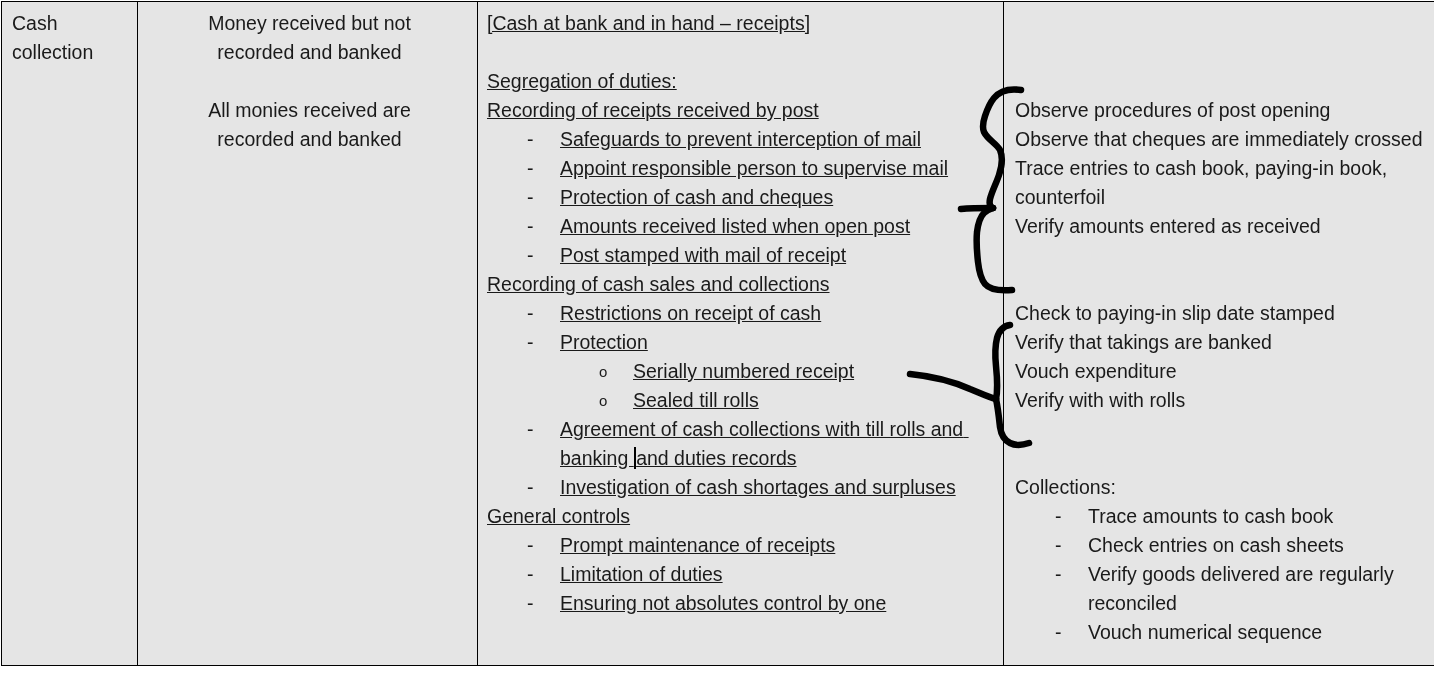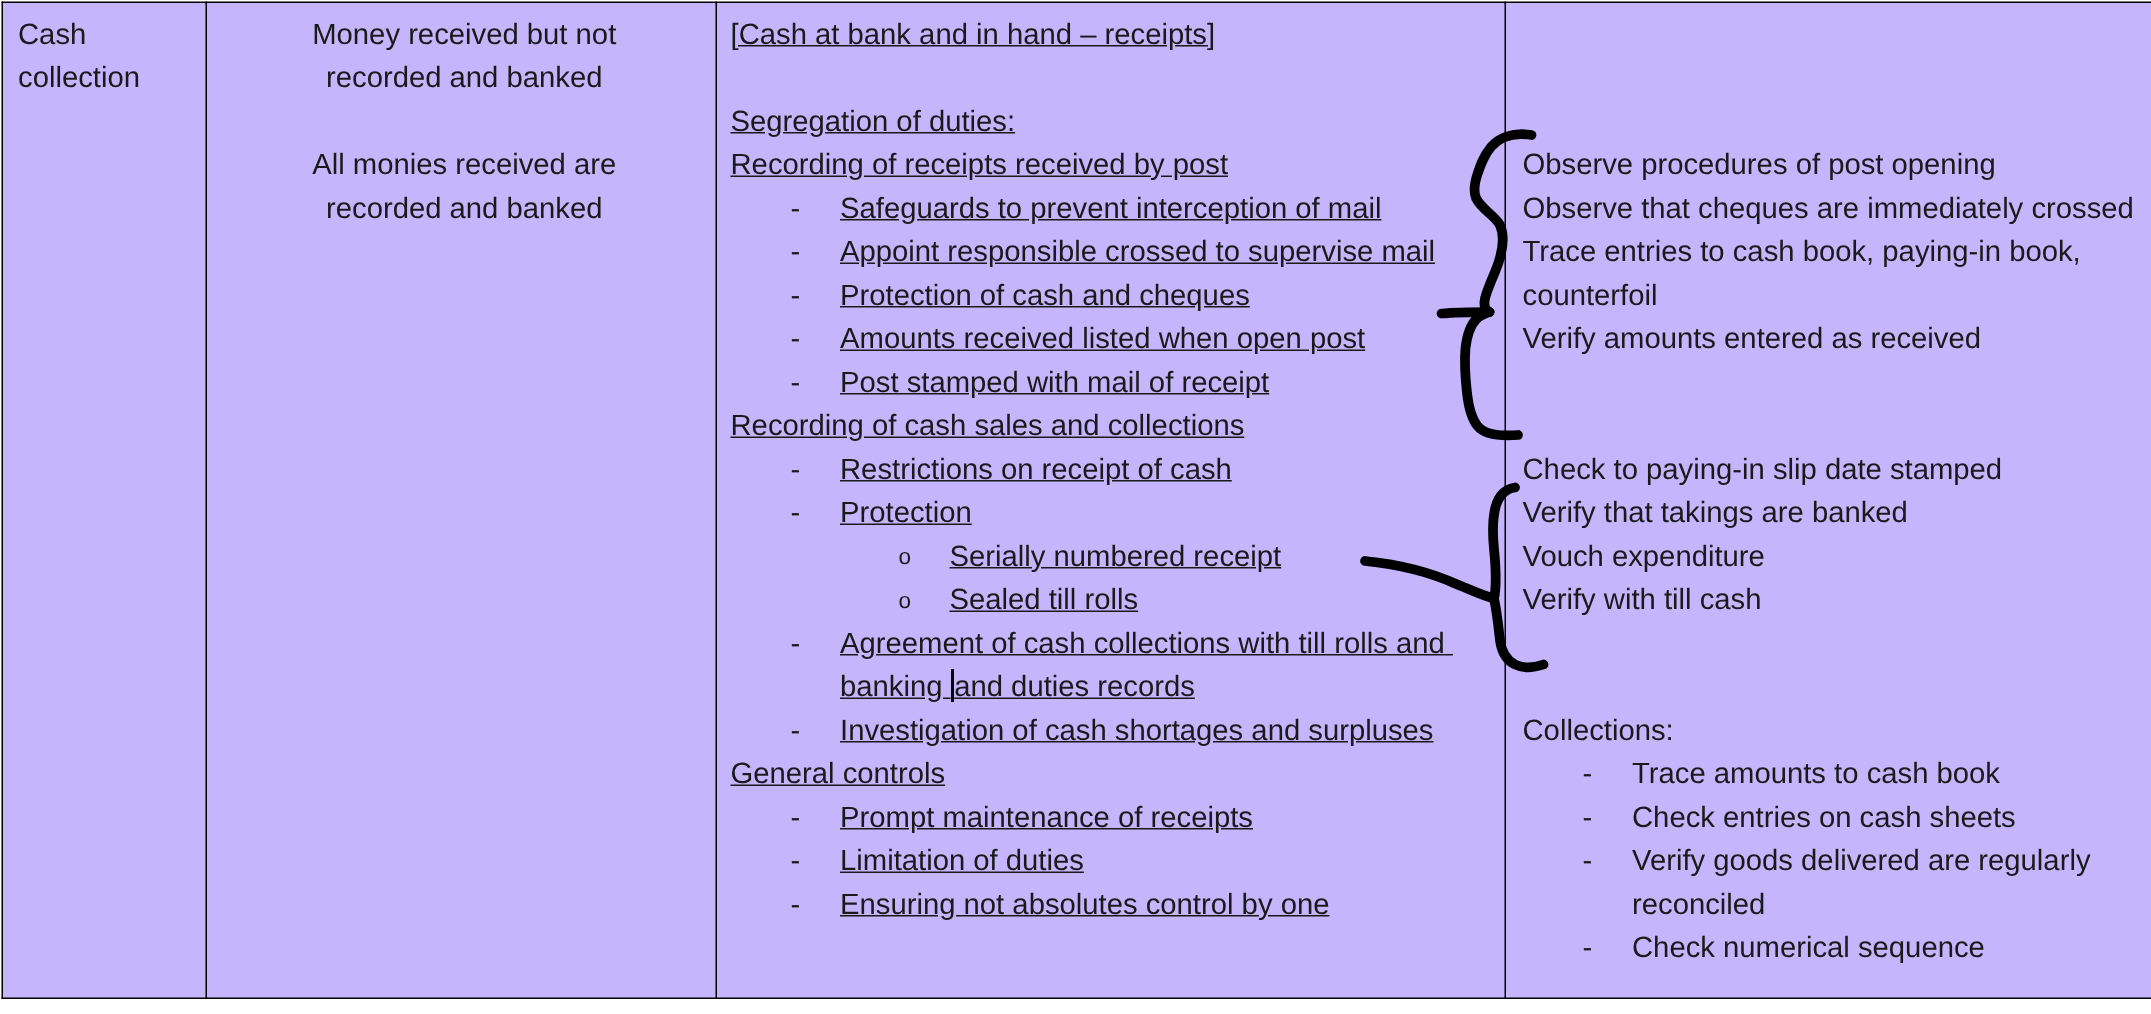--- a/index.html
+++ b/index.html
@@ -25,21 +25,21 @@
     top: 1px;
     width: 1431px;
     height: 665px;
     border-collapse: collapse;
     table-layout: fixed;
   }
   table.controls-table td {
     border: 1.3px solid #000000;
     vertical-align: top;
     padding: 0;
-    background: #c4b5fd;
+    background: #e5e5e5;
   }
   td.col-risk      { width: 135px; }
   td.col-objective { width: 339px; text-align: center; }
   td.col-controls  { width: 525px; }
   td.col-tests     { width: 432px; }
 
   .cell-inner {
     padding: 7px 6px 0 10px;
     font-size: 19.5px;
     line-height: 29px;
@@ -152,21 +152,21 @@
             <div class="line">Segregation of duties:</div>
 
             <div class="line">Recording of receipts received by post</div>
             <ul class="dash-list">
               <li>
                 <span class="marker">-</span>
                 <span class="line">Safeguards to prevent interception of mail</span>
               </li>
               <li>
                 <span class="marker">-</span>
-                <span class="line">Appoint responsible crossed to supervise mail</span>
+                <span class="line">Appoint responsible person to supervise mail</span>
               </li>
               <li>
                 <span class="marker">-</span>
                 <span class="line">Protection of cash and cheques</span>
               </li>
               <li>
                 <span class="marker">-</span>
                 <span class="line">Amounts received listed when open post</span>
               </li>
               <li>
@@ -237,42 +237,42 @@
             <div class="line">Observe that cheques are immediately crossed</div>
             <div class="line">Trace entries to cash book, paying-in book, counterfoil</div>
             <div class="line">Verify amounts entered as received</div>
 
             <div class="blank-line"></div>
             <div class="blank-line"></div>
 
             <div class="line">Check to paying-in slip date stamped</div>
             <div class="line">Verify that takings are banked</div>
             <div class="line">Vouch expenditure</div>
-            <div class="line">Verify with till cash</div>
+            <div class="line">Verify with with rolls</div>
 
             <div class="blank-line"></div>
             <div class="blank-line"></div>
 
             <div class="line">Collections:</div>
             <ul class="dash-list">
               <li>
                 <span class="marker">-</span>
                 <span class="line">Trace amounts to cash book</span>
               </li>
               <li>
                 <span class="marker">-</span>
                 <span class="line">Check entries on cash sheets</span>
               </li>
               <li>
                 <span class="marker">-</span>
                 <span class="line">Verify goods delivered are regularly reconciled</span>
               </li>
               <li>
                 <span class="marker">-</span>
-                <span class="line">Check numerical sequence</span>
+                <span class="line">Vouch numerical sequence</span>
               </li>
             </ul>
 
           </div>
         </td>
 
       </tr>
     </tbody>
   </table>
 

